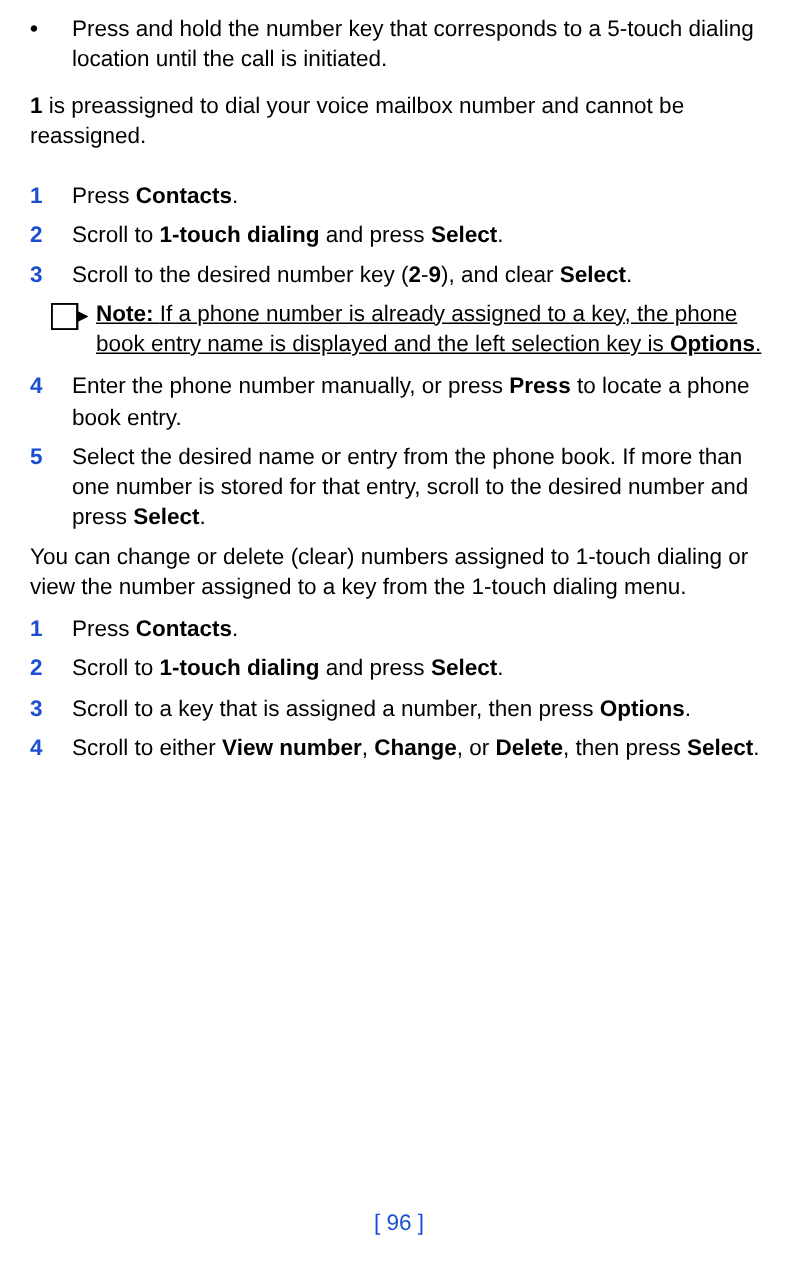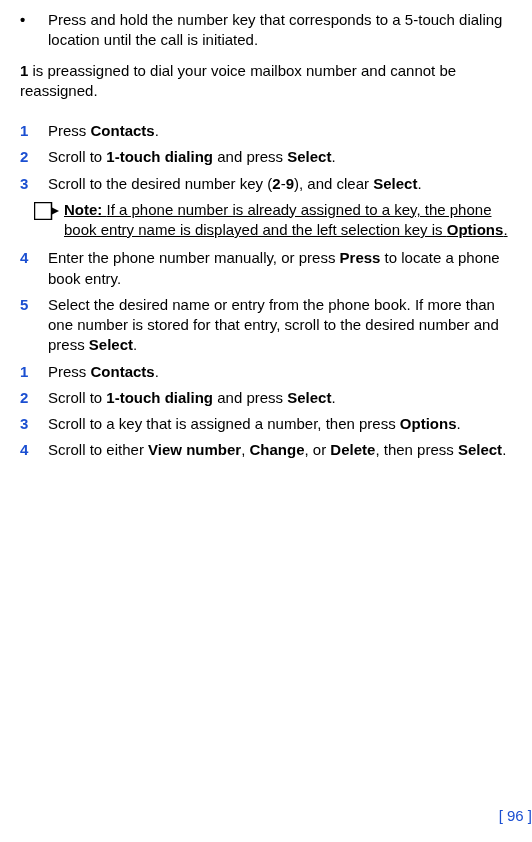--- a/index.html
+++ b/index.html
@@ -64,21 +64,21 @@
   .note-text {
     flex: 1;
     text-decoration: underline;
   }
   .bold { font-weight: bold; }
   .footer {
     position: absolute;
     bottom: 18px;
     left: 0;
     width: 532px;
-    text-align: right;
+    text-align: center;
     color: #1b4fd1;
     font-size: 15px;
   }
   .brk { height: 6px; }
 </style>
 </head>
 <body>
 
 <div class="content">
 
@@ -134,20 +134,21 @@
     </div>
   </div>
 
   <div class="step-row">
     <div class="step-num">5</div>
     <div class="step-text">
       <span>Select the desired name or entry from the phone book. If more than one number is stored for that entry, scroll to the desired number and press </span><span class="bold">Select</span><span>.</span>
     </div>
   </div>
 
+  <p class="para" style="margin-bottom:8px;">You can change or delete (clear) numbers assigned to 1-touch dialing or view the number assigned to a key from the 1-touch dialing menu.</p>
 
   <div class="step-row">
     <div class="step-num">1</div>
     <div class="step-text">
       <span>Press </span><span class="bold">Contacts</span><span>.</span>
     </div>
   </div>
 
   <div class="step-row">
     <div class="step-num">2</div>

